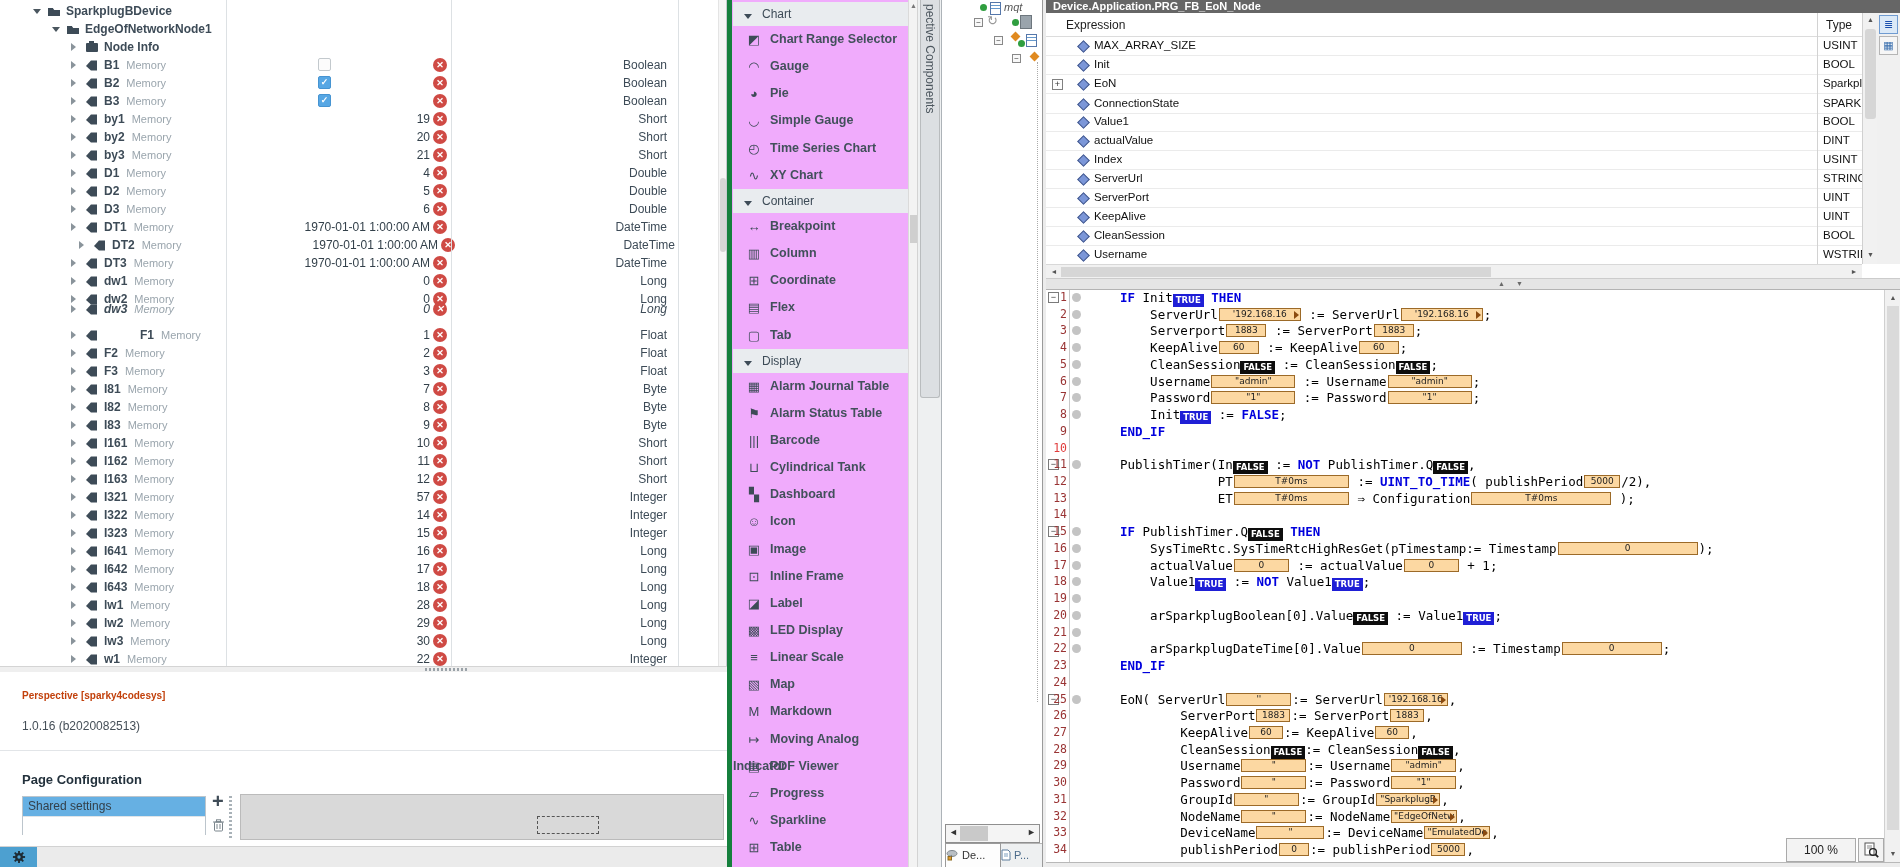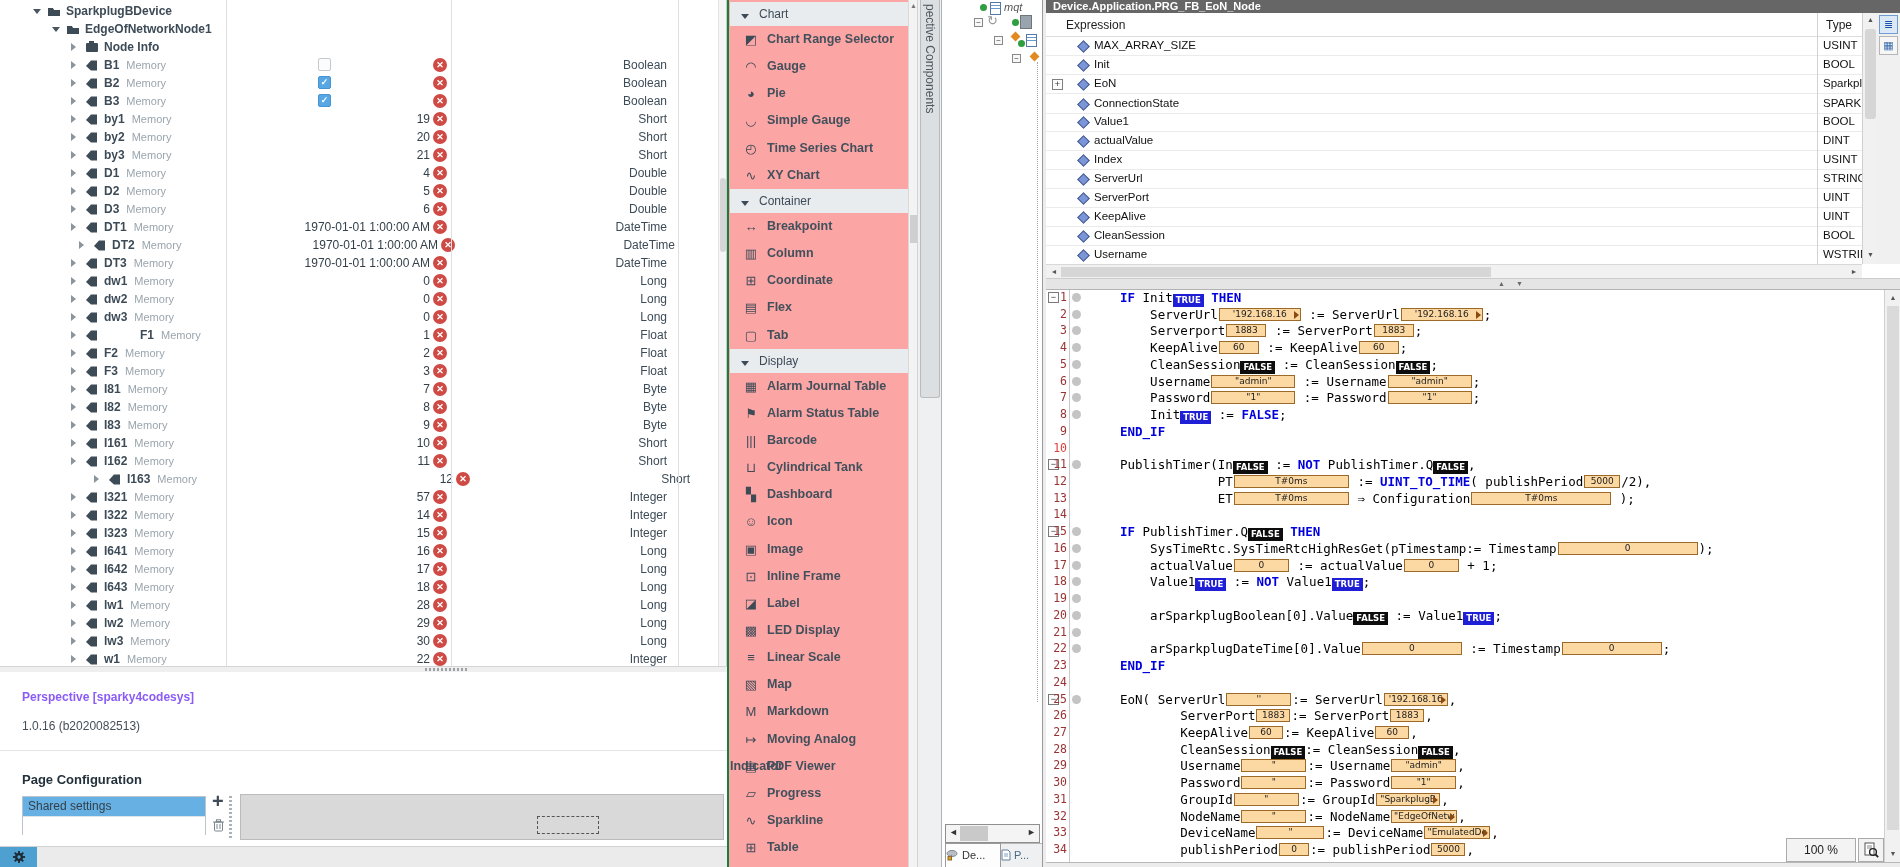--- a/index.html
+++ b/index.html
@@ -32,40 +32,40 @@
   .sb-track{background:#f6f6f6;border-left:1px solid #e4e4e4;}
   .sb-thumb{background:#d6d6d6;border-radius:3px;}
 
   
   #hsplit{left:0;top:666px;width:727px;height:6px;background:#efefef;border-top:1px solid #d4d4d4;border-bottom:1px solid #d4d4d4;}
   #hsplit .dots{position:absolute;left:425px;top:1px;width:44px;height:3px;
     background:repeating-linear-gradient(90deg,#9aa2a8 0 2px,transparent 2px 4px);}
 
   
   #persp{left:0;top:672px;width:727px;height:174px;background:#fff;overflow:hidden;}
-  .p-title{position:absolute;left:22px;top:18px;font-size:12px;font-weight:bold;color:#8b5cf6;}
+  .p-title{position:absolute;left:22px;top:18px;font-size:10px;font-weight:bold;color:#c2410c;}
   .p-ver{position:absolute;left:22px;top:47px;font-size:12px;color:#454f58;}
   .p-div{position:absolute;left:0;top:78px;width:727px;height:1px;background:#e2e5e8;}
   .p-sect{position:absolute;left:22px;top:100px;font-size:13px;font-weight:bold;color:#23313c;}
   #plist{position:absolute;left:22px;top:124px;width:184px;height:39px;border:1px solid #bcc5cc;background:#fff;box-sizing:border-box;}
   #plist .sel{height:19px;line-height:19px;background:#66b0e3;color:#33404a;font-size:12px;padding-left:5px;}
   #plist .empty{height:18px;background:#fff;border-top:1px solid #dfe4e8;}
   .p-add{position:absolute;left:212px;top:119px;font-size:20px;font-weight:bold;color:#3f4c57;line-height:20px;}
   .p-trash{position:absolute;left:213px;top:146px;}
   .p-handle{position:absolute;left:229px;top:124px;width:3px;height:42px;
     background:repeating-linear-gradient(#a9b2b8 0 2px,transparent 2px 4px);}
   #pcanvas{position:absolute;left:240px;top:122px;width:484px;height:46px;background:#d9d9d9;border:1px solid #bbbbbb;box-sizing:border-box;}
   #pcanvas .marquee{position:absolute;left:296px;top:21px;width:60px;height:16px;border:1px dashed #555;}
 
   
   #bstrip{left:0;top:846px;width:727px;height:21px;background:#ebebeb;border-top:1px solid #d2d2d2;}
   #gear-tab{position:absolute;left:0;top:0;width:37px;height:21px;background:#4da0d0;text-align:center;padding-top:3px;box-sizing:border-box;}
 
   
-  #toolbox{left:727px;top:0;width:181px;height:867px;background:#fca5a5;border-left:2px solid #15803d;overflow:hidden;}
+  #toolbox{left:727px;top:0;width:181px;height:867px;background:#f0abfc;border-left:5px solid #15803d;overflow:hidden;}
   .tb-head{position:absolute;left:1px;width:179px;height:24px;background:#e9ecef;line-height:24px;font-size:12px;color:#3d4b57;}
   .tb-head .ar-o{position:absolute;left:11px;top:10px;border-top-color:#3d4b57;}
   .tb-head .lbl{margin-left:29px;}
   .tb-item{position:absolute;left:1px;width:179px;height:27px;line-height:27px;font-size:12.5px;font-weight:bold;color:#42505b;}
   .tb-item .gl{position:absolute;left:12px;width:18px;text-align:center;font-weight:normal;font-size:13px;color:#3d4b57;}
   .tb-item .lbl{margin-left:37px;}
   #tb-sb{left:908px;top:0;width:9px;height:867px;background:#f3f3f3;border-left:1px solid #dadada;}
   #tb-sb .up{position:absolute;top:2px;left:0;width:9px;text-align:center;font-size:7px;color:#777;}
   #tb-sb .th{position:absolute;left:1px;top:215px;width:7px;height:28px;background:#cfcfcf;}
 
@@ -271,21 +271,21 @@
           <div class="ttype">Long</div>
         </div>
         <div class="trow" style="top: 290px;">
           <div class="tr-arrow ar-c" style="left: 71px;"></div>
           <div class="ico ico-tag" style="left: 86px;"></div>
           <div style="position: absolute; left: 104px; top: 0px;"><span class="tr-name">dw2</span><span class="tr-suffix">Memory</span></div>
           <div class="tval">0</div>
           <div class="tdel">✕</div>
           <div class="ttype">Long</div>
         </div>
-        <div class="trow" style="top: 308px;">
+        <div class="trow" style="top: 300px; font-style: italic;">
           <div class="tr-arrow ar-c" style="left: 71px;"></div>
           <div class="ico ico-tag" style="left: 86px;"></div>
           <div style="position: absolute; left: 104px; top: 0px;"><span class="tr-name">dw3</span><span class="tr-suffix">Memory</span></div>
           <div class="tval">0</div>
           <div class="tdel">✕</div>
           <div class="ttype">Long</div>
         </div>
         <div class="trow" style="top: 326px;">
           <div class="tr-arrow ar-c" style="left: 71px;"></div>
           <div class="ico ico-tag" style="left: 86px;"></div>
@@ -343,21 +343,21 @@
           <div class="ttype">Short</div>
         </div>
         <div class="trow" style="top: 452px;">
           <div class="tr-arrow ar-c" style="left: 71px;"></div>
           <div class="ico ico-tag" style="left: 86px;"></div>
           <div style="position: absolute; left: 104px; top: 0px;"><span class="tr-name">I162</span><span class="tr-suffix">Memory</span></div>
           <div class="tval">11</div>
           <div class="tdel">✕</div>
           <div class="ttype">Short</div>
         </div>
-        <div class="trow" style="top: 470px; margin-left: 23px;">
+        <div class="trow" style="top: 470px;">
           <div class="tr-arrow ar-c" style="left: 71px;"></div>
           <div class="ico ico-tag" style="left: 86px;"></div>
           <div style="position: absolute; left: 104px; top: 0px;"><span class="tr-name">I163</span><span class="tr-suffix">Memory</span></div>
           <div class="tval">12</div>
           <div class="tdel">✕</div>
           <div class="ttype">Short</div>
         </div>
         <div class="trow" style="top: 488px;">
           <div class="tr-arrow ar-c" style="left: 71px;"></div>
           <div class="ico ico-tag" style="left: 86px;"></div>

